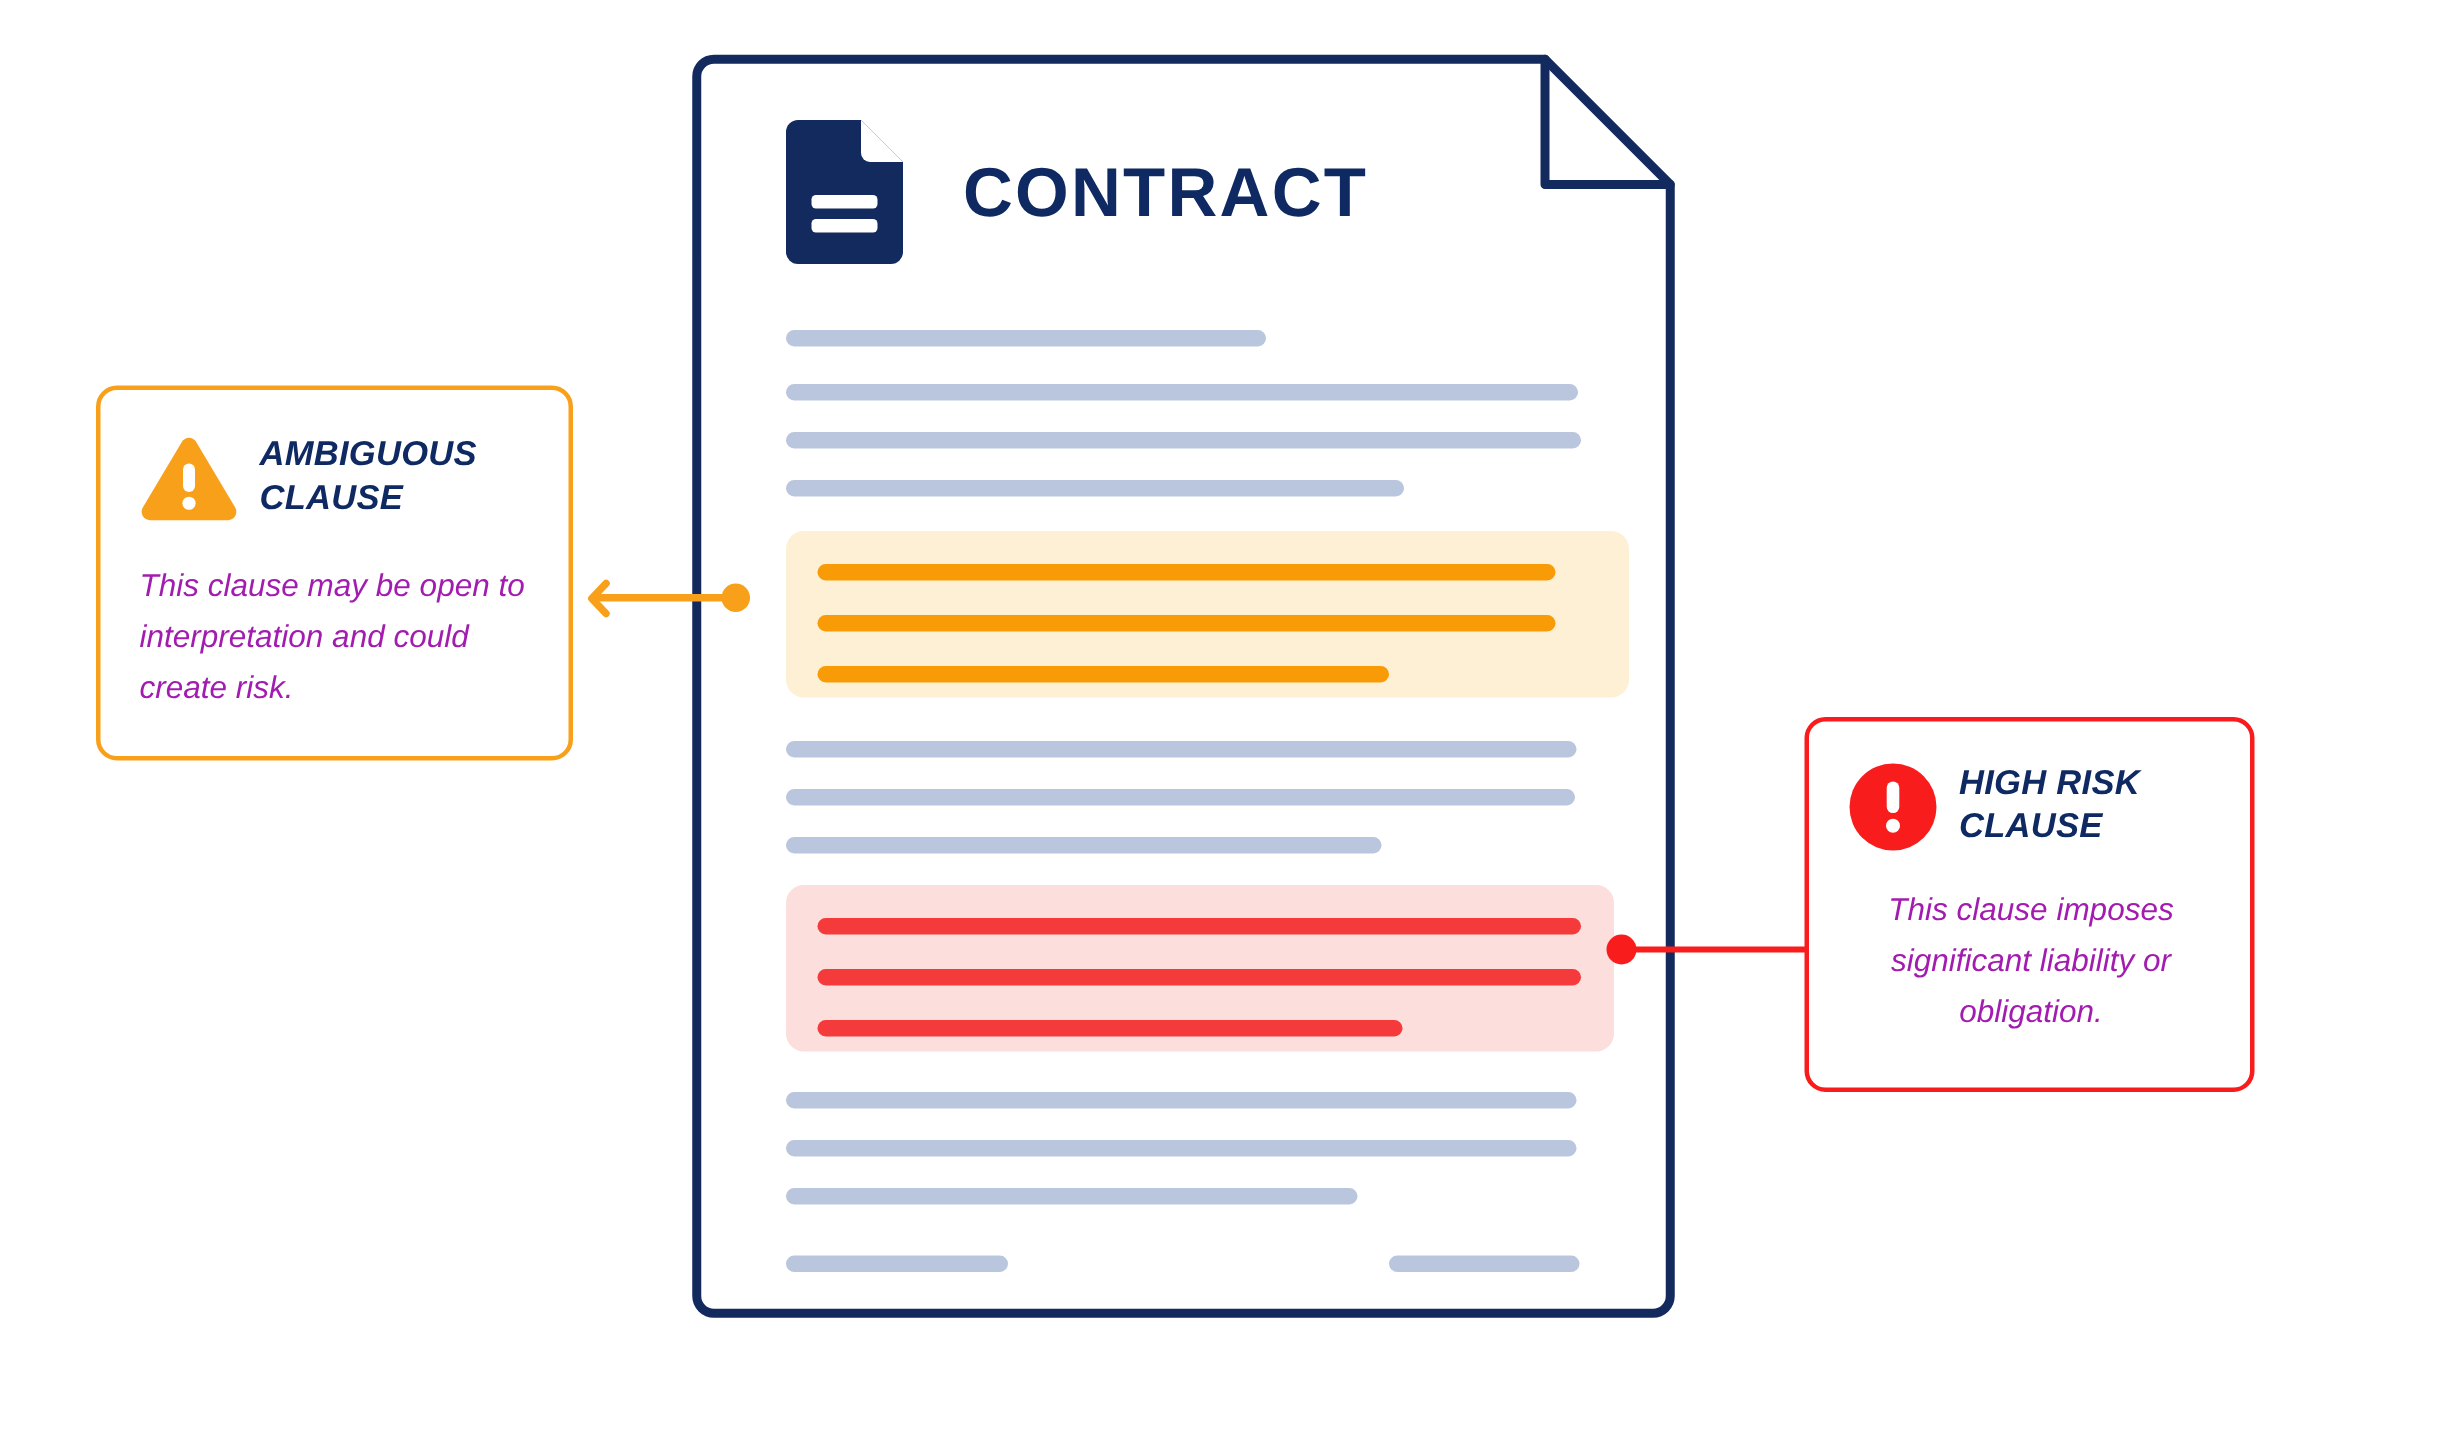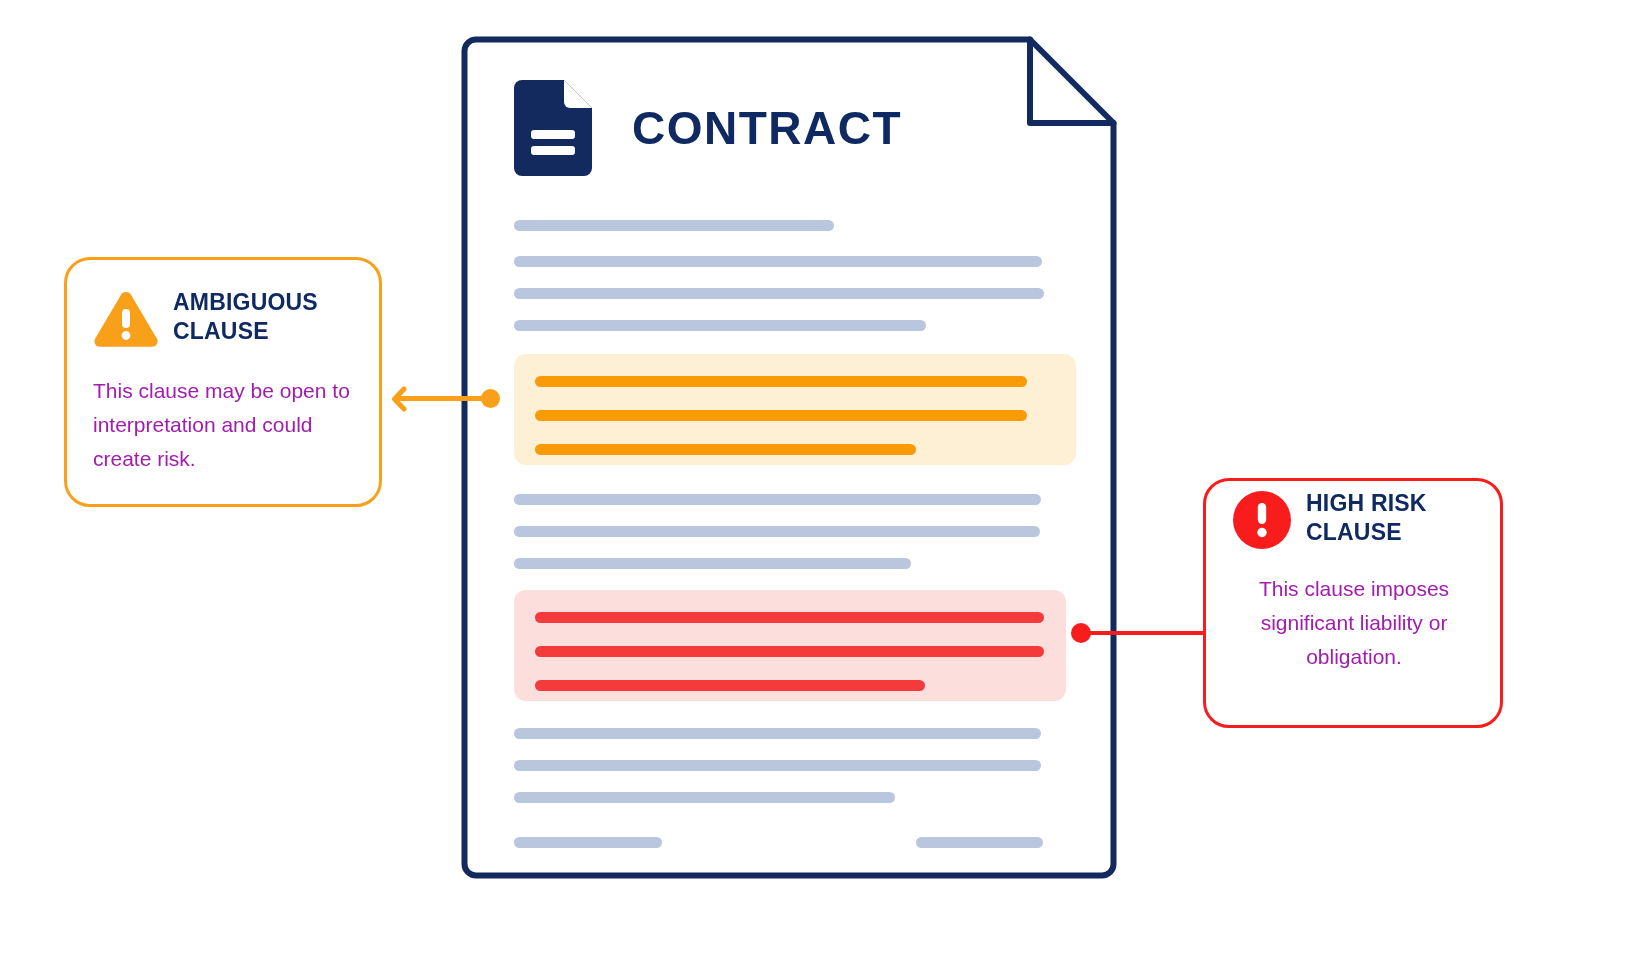--- a/index.html
+++ b/index.html
@@ -27,21 +27,21 @@
     width: 658px;
     height: 845px;
   }
   .doc-shape {
     position: absolute;
     inset: 0;
   }
 
   .doc-content {
     position: absolute;
-    left: 6px; top: 0;
+    left: 16px; top: 0;
     width: 100%;
     height: 100%;
   }
 
   .doc-header {
     position: absolute;
     left: 48px;
     top: 45px;
     display: flex;
     align-items: center;
@@ -82,22 +82,23 @@
     height: 11px;
     border-radius: 6px;
   }
   .hline.amber { background: #f99b06; }
   .hline.red   { background: #f43a3a; }
 
   
   .card {
     position: absolute;
     background: #ffffff;
-    border-radius: 26px;
+    border-radius: 14px;
     box-sizing: border-box;
+    font-style: italic;
   }
   .card.amber { border: 3px solid #f9a01b; }
   .card.red   { border: 3px solid #f81c1c; }
 
   .card-head {
     display: flex;
     align-items: flex-start;
     gap: 14px;
   }
   .card-title {
@@ -195,21 +196,21 @@
   </div>
 
   <div class="conn">
     <div class="conn-line amber" style="left:396px; top:396px; width:98px; height:5px;"></div>
     <svg style="position:absolute; left:387px; top:386px; width:26px; height:26px;" viewBox="0 0 26 26">
       <path d="M17 3 L7.5 13 L17 23" fill="none" stroke="#f9a01b" stroke-width="5" stroke-linecap="round" stroke-linejoin="round"></path>
     </svg>
     <div class="dot amber" style="left:481px; top:389px; width:19px; height:19px;"></div>
   </div>
 
-  <div class="card red" style="left:1203px; top:478px; width:300px; height:250px; padding:8px 24px 0 26px;">
+  <div class="card red" style="left:1203px; top:478px; width:300px; height:250px; padding:26px 24px 0 26px;">
     <div class="card-head">
       <svg class="ico-circ" viewBox="0 0 60 60">
         <circle cx="30" cy="30" r="29" fill="#f81c1c"></circle>
         <rect x="25.8" y="13" width="8.4" height="21" rx="4.2" fill="#ffffff"></rect>
         <circle cx="30" cy="42.5" r="4.7" fill="#ffffff"></circle>
       </svg>
       <div class="card-title">
         <span>HIGH RISK</span><br>
         <span>CLAUSE</span>
       </div>

